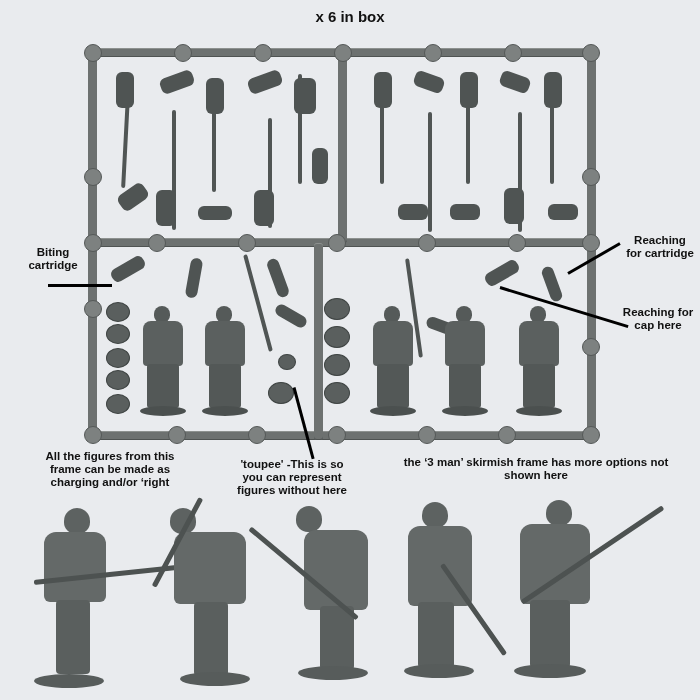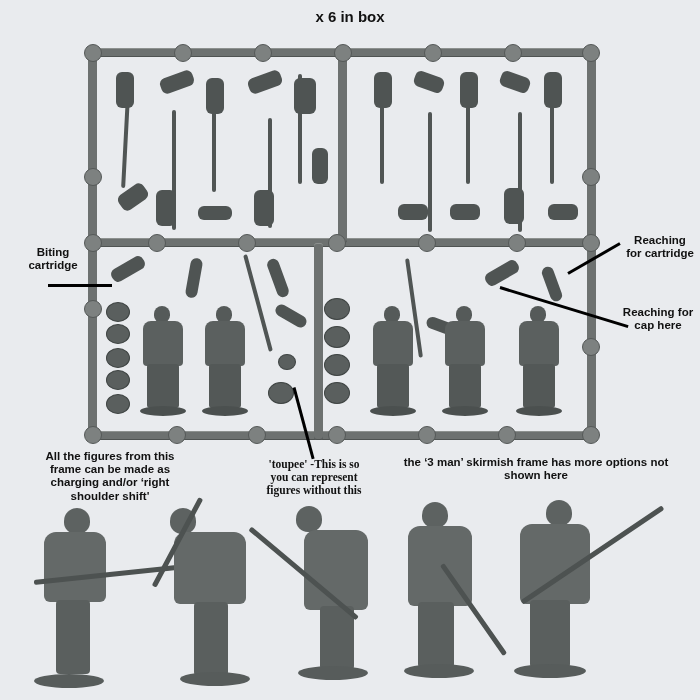--- a/index.html
+++ b/index.html
@@ -169,27 +169,26 @@
 <div class="label ann" style="left:616px;top:306px;width:84px;">
   <div>Reaching for</div>
   <div>cap here</div>
 </div>
 <div class="line" style="left:500px;top:286px;width:134px;transform:rotate(17deg);"></div>
 
 <div class="label ann" style="left:30px;top:450px;width:160px;">
   <div>All the figures from this</div>
   <div>frame can be made as</div>
   <div>charging and/or ‘right</div>
-  <div>shoulder shift'</div>
-</div>
-
-<div class="label ann" style="left:244px;top:458px;width:140px;font-family:Liberation Serif, serif;">
+</div>
+
+<div class="label ann" style="left:222px;top:458px;width:140px;">
   <div>'toupee' -This is so</div>
   <div>you can represent</div>
-  <div>figures without this</div>
+  <div>figures without here</div>
 </div>
 <div class="line" style="left:294px;top:386px;width:74px;transform:rotate(75deg);"></div>
 
 <div class="label ann" style="left:380px;top:456px;width:312px;">
   <div>the ‘3 man’ skirmish frame has more options not</div>
   <div>shown here</div>
 </div>
 
 <div class="big-fig" style="left:34px;top:508px;width:80px;height:180px">
   <div class="head" style="left:30px;top:0;width:26px;height:26px"></div>

